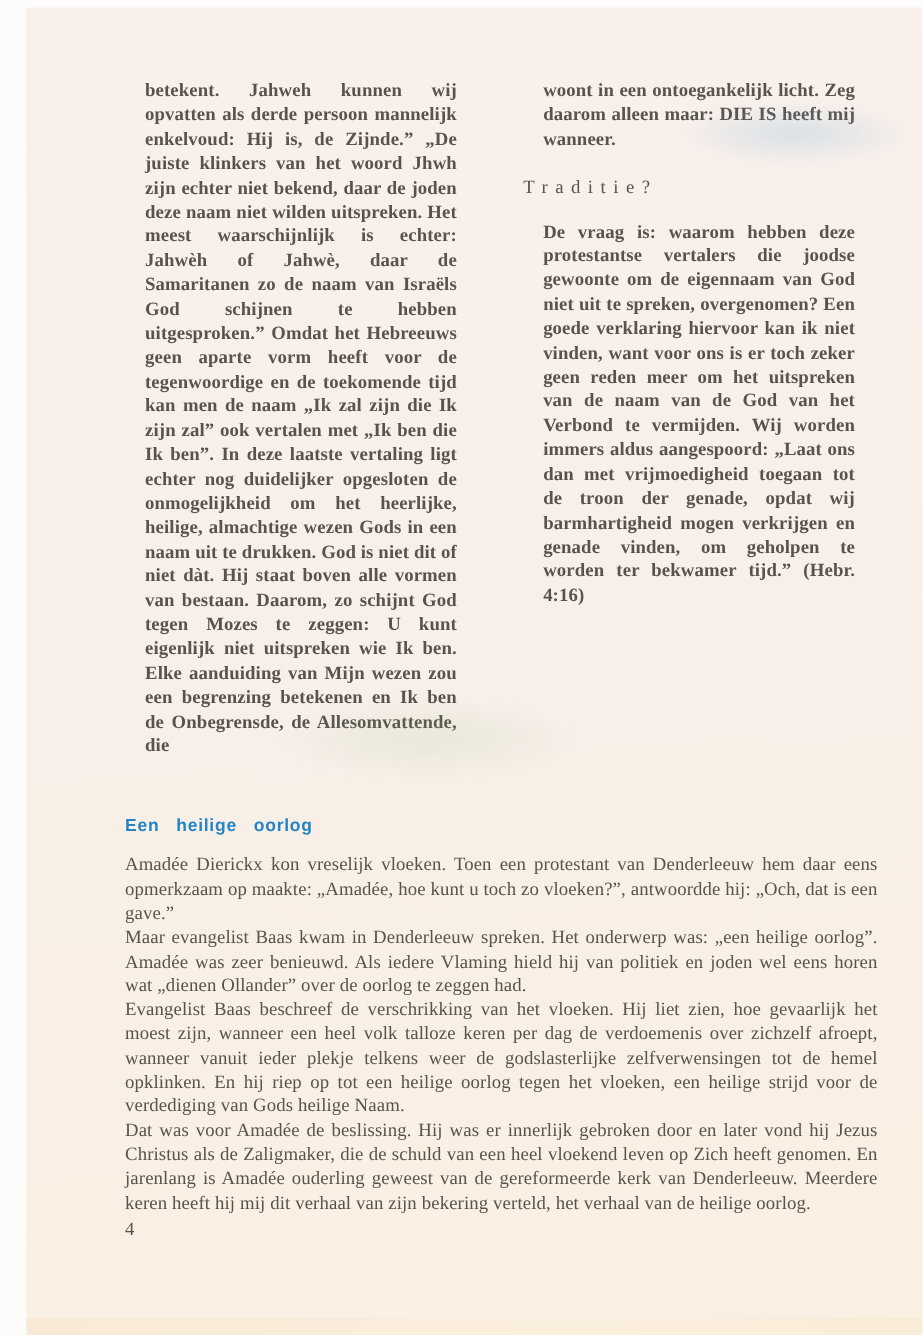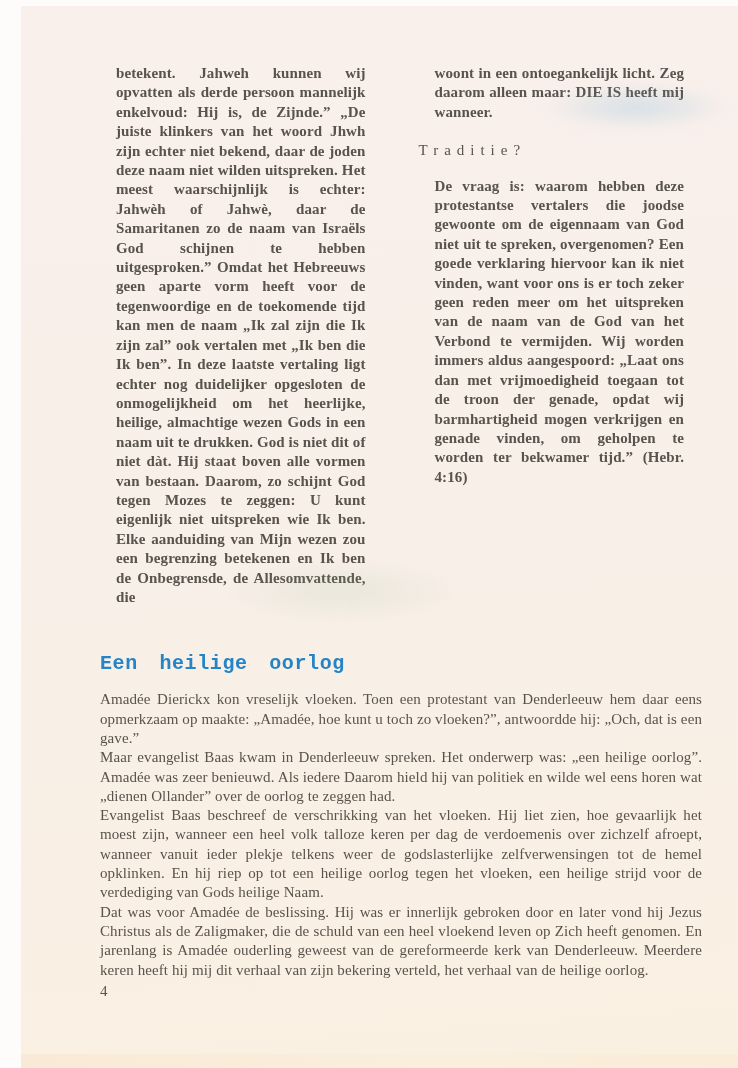--- a/index.html
+++ b/index.html
@@ -62,23 +62,23 @@
   .col p{margin:16px;font-weight:bold;}
   .col .sub-head{
     margin:19px 0 0 0;
     font-weight:normal;
     font-size:15px;
     letter-spacing:6px;
   }
   
   .section-heading{
     margin:29px 0 15px 0;
-    font-family:Liberation Mono, monospace;
+    font-family:Liberation Sans, sans-serif;
     font-weight:bold;
-    font-size:20px;
+    font-size:14px;
     letter-spacing:.6px;
     word-spacing:9px;
     color:var(--heading-accent);
   }
   
   .section-body{
     width:602px;
     font-size:15px;
     line-height:19.3px;
     text-align:justify;
@@ -107,21 +107,21 @@
         <p>woont in een ontoegankelijk licht. Zeg daarom alleen maar: DIE IS heeft mij wanneer.</p>
         <h3 class="sub-head">Traditie?</h3>
         <p>De vraag is: waarom hebben deze protestantse vertalers die joodse gewoonte om de eigennaam van God niet uit te spreken, overgenomen? Een goede verklaring hiervoor kan ik niet vinden, want voor ons is er toch zeker geen reden meer om het uitspreken van de naam van de God van het Verbond te vermijden. Wij worden immers aldus aangespoord: „Laat ons dan met vrijmoedigheid toegaan tot de troon der genade, opdat wij barmhartigheid mogen verkrijgen en genade vinden, om geholpen te worden ter bekwamer tijd.” (Hebr. 4:16)</p>
       </div>
     </div>
 
     <h2 class="section-heading">Een heilige oorlog</h2>
 
     <div class="section-body">
       <p>Amadée Dierickx kon vreselijk vloeken. Toen een protestant van Denderleeuw hem daar eens opmerkzaam op maakte: „Amadée, hoe kunt u toch zo vloeken?”, antwoordde hij: „Och, dat is een gave.”</p>
-      <p>Maar evangelist Baas kwam in Denderleeuw spreken. Het onderwerp was: „een heilige oorlog”. Amadée was zeer benieuwd. Als iedere Daarom hield hij van politiek en wilde wel eens horen wat „dienen Ollander” over de oorlog te zeggen had.</p>
+      <p>Maar evangelist Baas kwam in Denderleeuw spreken. Het onderwerp was: „een heilige oorlog”. Amadée was zeer benieuwd. Als iedere Vlaming hield hij van politiek en joden wel eens horen wat „dienen Ollander” over de oorlog te zeggen had.</p>
       <p>Evangelist Baas beschreef de verschrikking van het vloeken. Hij liet zien, hoe gevaarlijk het moest zijn, wanneer een heel volk talloze keren per dag de verdoemenis over zichzelf afroept, wanneer vanuit ieder plekje telkens weer de godslasterlijke zelfverwensingen tot de hemel opklinken. En hij riep op tot een heilige oorlog tegen het vloeken, een heilige strijd voor de verdediging van Gods heilige Naam.</p>
       <p>Dat was voor Amadée de beslissing. Hij was er innerlijk gebroken door en later vond hij Jezus Christus als de Zaligmaker, die de schuld van een heel vloekend leven op Zich heeft genomen. En jarenlang is Amadée ouderling geweest van de gereformeerde kerk van Denderleeuw. Meerdere keren heeft hij mij dit verhaal van zijn bekering verteld, het verhaal van de heilige oorlog.</p>
     </div>
 
     <div class="page-number">4</div>
   </div>
 
   <div class="bottom-band"></div>
 </div>
 

